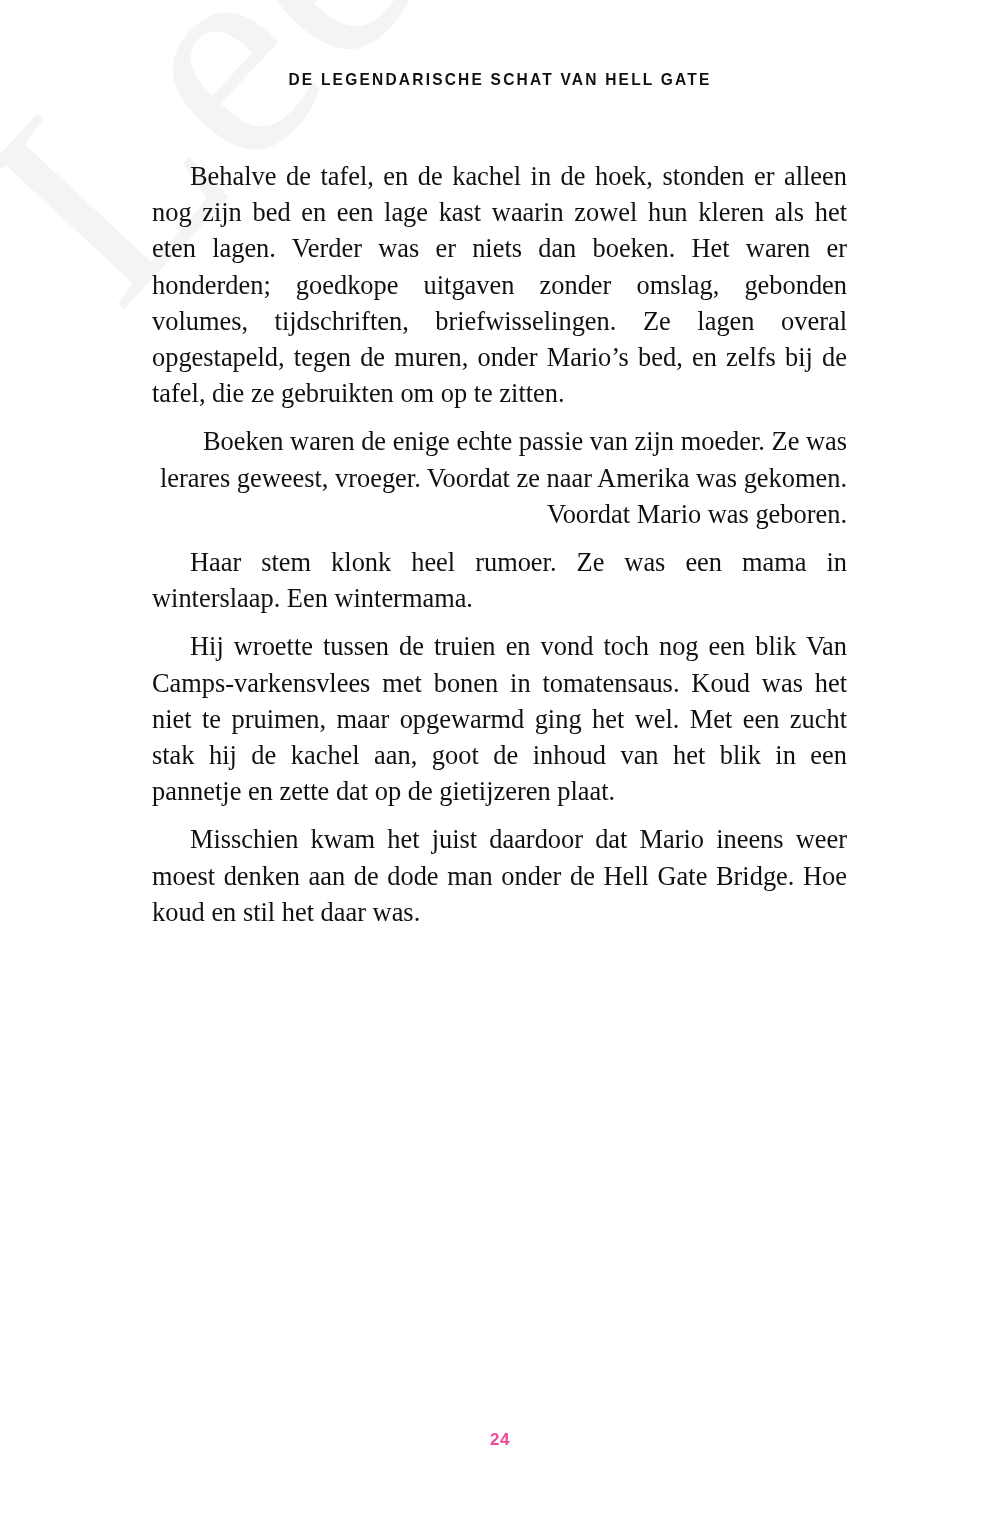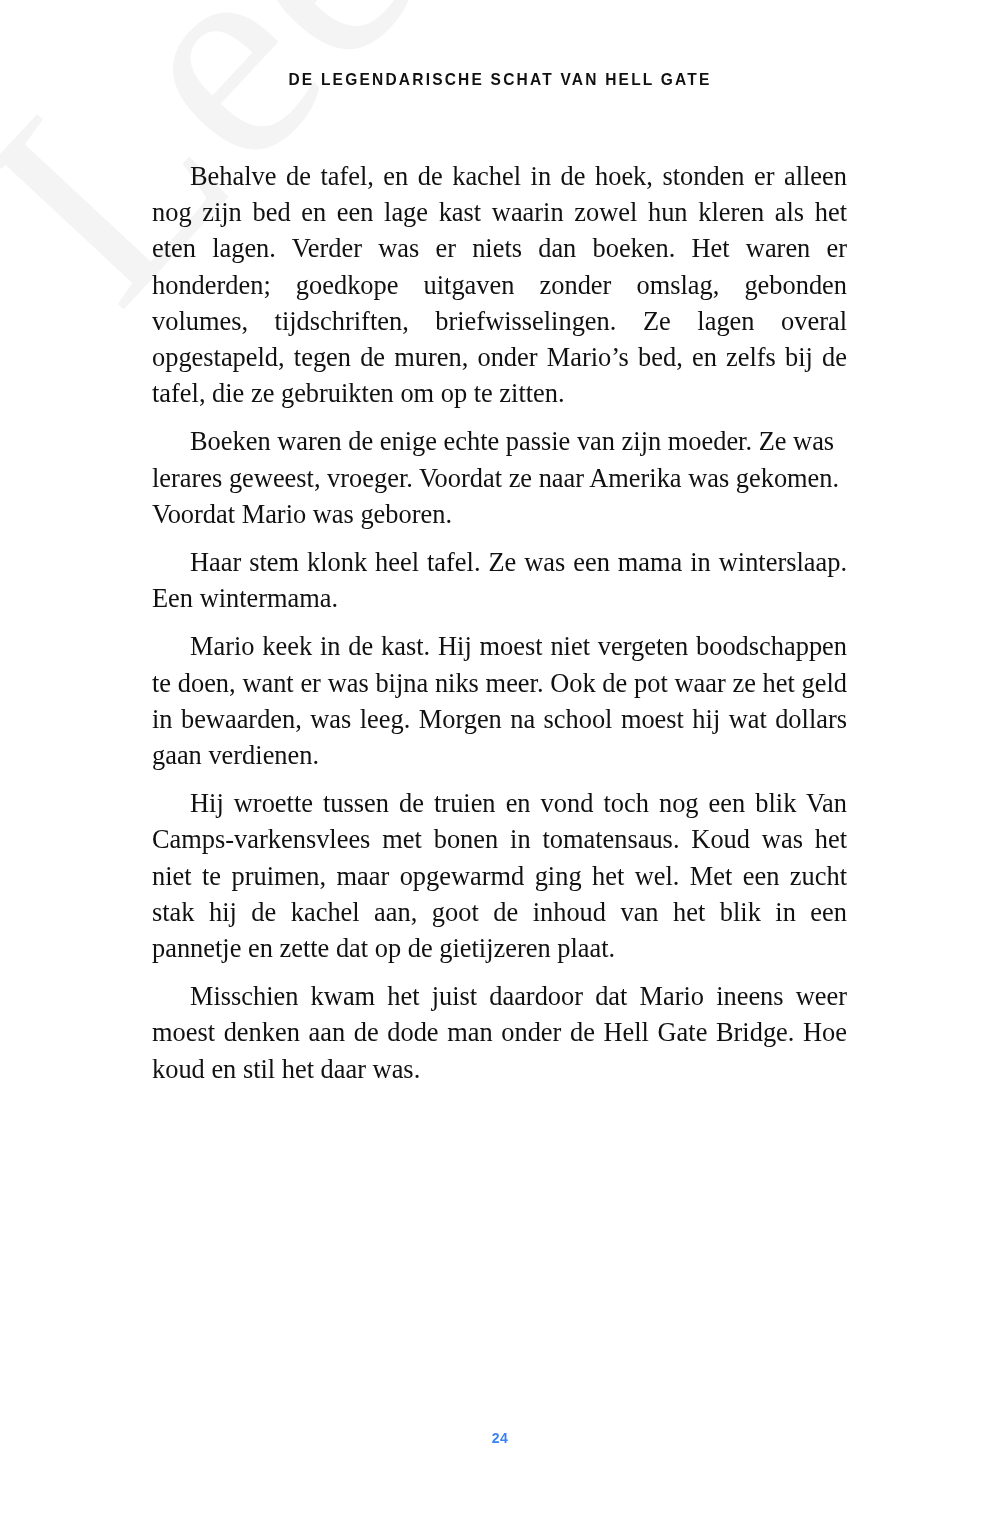--- a/index.html
+++ b/index.html
@@ -80,54 +80,53 @@
   .textblock p {
     margin: 12px;
     text-indent: 38px;
     hyphens: manual;
   }
   .textblock p.justify {
     text-align: justify;
     text-align-last: left;
   }
   .textblock p.ragged {
-    text-align: left;
+    text-align: right;
   }
 
   .folio {
     position: absolute;
     top: 1430px;
     left: 0;
     width: 1000px;
     text-align: center;
     font-family: "Liberation Sans", "DejaVu Sans", sans-serif;
     font-weight: bold;
-    font-size: 14px;
+    font-size: 17px;
     letter-spacing: 0.5px;
-    color: #3b82f6;
+    color: #ec4899;
   }
 </style>
 </head>
 <body>
 
 <div class="page">
 
   <div class="watermark-layer">
     <div class="watermark-text">Leesfragment</div>
   </div>
 
   <div class="content">
 
     <div class="running-head">DE LEGENDARISCHE SCHAT VAN HELL GATE</div>
 
     <div class="textblock">
       <p class="justify">Behalve de tafel, en de kachel in de hoek, stonden er alleen nog zijn bed en een lage kast waarin zowel hun kleren als het eten lagen. Verder was er niets dan boeken. Het waren er honderden; goedkope uitgaven zonder omslag, gebonden volumes, tijdschriften, briefwisselingen. Ze lagen overal opgestapeld, tegen de muren, onder Mario’s bed, en zelfs bij de tafel, die ze gebruikten om op te zitten.</p>
       <p class="ragged">Boeken waren de enige echte passie van zijn moeder. Ze was lerares geweest, vroeger. Voordat ze naar Amerika was gekomen. Voordat Mario was geboren.</p>
-      <p class="justify">Haar stem klonk heel tafel. Ze was een mama in winterslaap. Een wintermama.</p>
-      <p class="justify">Mario keek in de kast. Hij moest niet vergeten boodschappen te doen, want er was bijna niks meer. Ook de pot waar ze het geld in bewaarden, was leeg. Morgen na school moest hij wat dollars gaan verdienen.</p>
+      <p class="justify">Haar stem klonk heel rumoer. Ze was een mama in winterslaap. Een wintermama.</p>
       <p class="justify">Hij wroette tussen de truien en vond toch nog een blik Van Camps-varkensvlees met bonen in tomatensaus. Koud was het niet te pruimen, maar opgewarmd ging het wel. Met een zucht stak hij de kachel aan, goot de inhoud van het blik in een pannetje en zette dat op de gietijzeren plaat.</p>
       <p class="justify">Misschien kwam het juist daardoor dat Mario ineens weer moest denken aan de dode man onder de Hell Gate Bridge. Hoe koud en stil het daar was.</p>
     </div>
 
     <div class="folio">24</div>
 
   </div>
 </div>
 
 </body></html>

